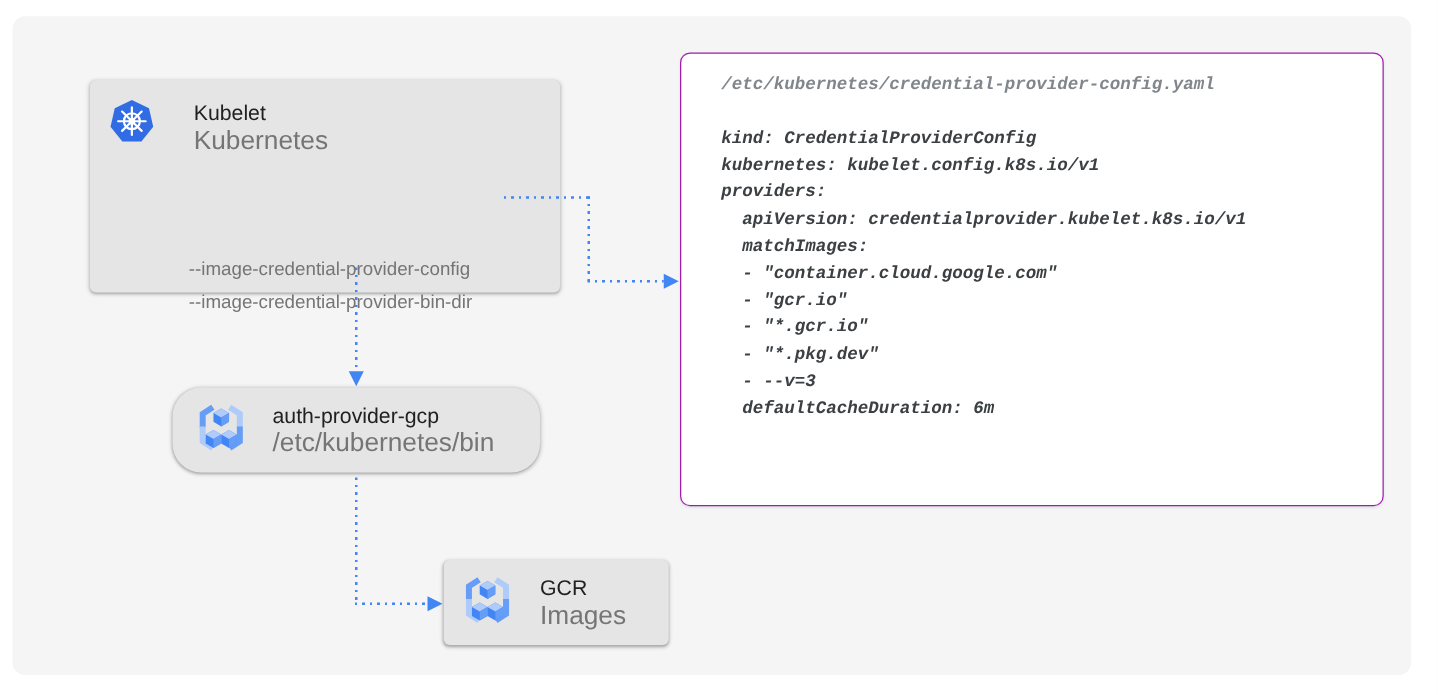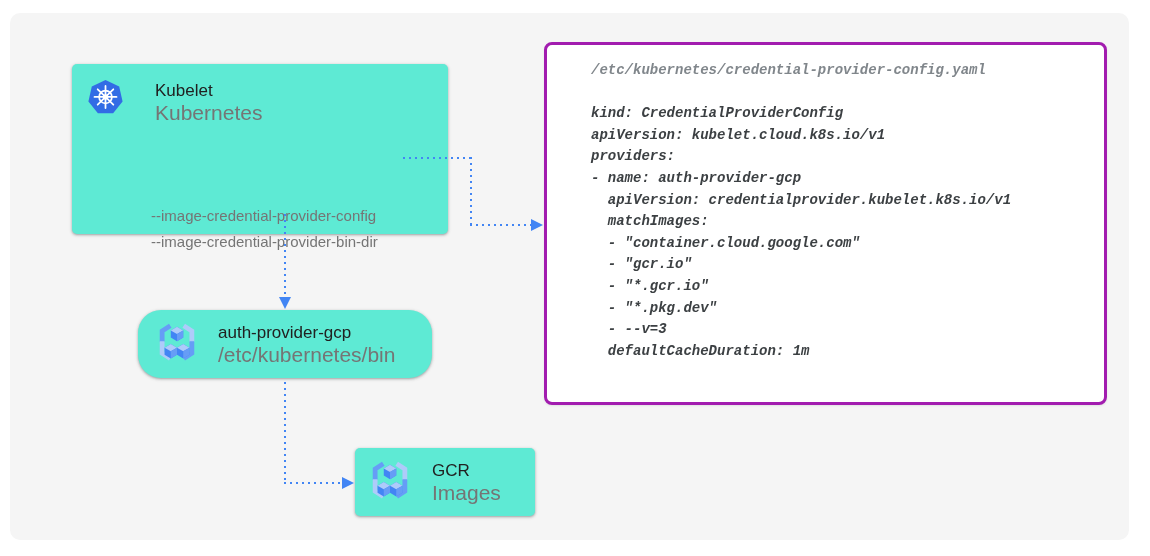--- a/index.html
+++ b/index.html
@@ -14,21 +14,21 @@
   }
   .panel {
     position: absolute;
     left: 10px; top: 13px;
     width: 1119px; height: 527px;
     background: #f5f5f5;
     border-radius: 10px;
   }
   .card {
     position: absolute;
-    background: #5eead4;
+    background: #e5e5e5;
     border-radius: 5px;
     box-shadow: 0 1px 2px rgba(60,64,67,.30), 0 1px 3px 1px rgba(60,64,67,.15);
   }
   .card-kubelet { left: 72px; top: 64px; width: 376px; height: 170px; }
   .card-auth    { left: 138px; top: 310px; width: 294px; height: 68px; border-radius: 23px; }
   .card-gcr     { left: 355px; top: 448px; width: 180px; height: 68px; }
 
   .k8s-icon { position: absolute; left: 16px; top: 16px; width: 35px; height: 35px; }
   .gcr-icon { position: absolute; left: 16px; top: 11px; width: 46px; height: 46px; }
   .card-gcr .gcr-icon { left: 12px; }
@@ -42,24 +42,24 @@
   .card-sub   { font-size: 21px; line-height: 19px; color: #757575; margin-top: 2px; }
 
   .flags { position: absolute; left: 79px; top: 139px; font-size: 15px; color: #757575; }
   .flag-line { line-height: 26px; white-space: nowrap; }
 
   .codebox {
     position: absolute;
     left: 544px; top: 42px;
     width: 563px; height: 363px;
     background: #ffffff;
-    border: 3px solid #a21caf;
+    border: 1px solid #a21caf;
     border-radius: 8px;
     box-shadow: 0 1px 2px rgba(60,64,67,.10);
-    padding: 15px 0 0 44px;
+    padding: 15px 0 0 32px;
     font-family: "Liberation Mono", monospace;
     font-style: italic;
     font-weight: 700;
     font-size: 14px;
     line-height: 21.6px;
   }
   .code-path { color: #80868b; white-space: pre; margin-bottom: 21.6px; }
   .code-line { color: #3c4043; white-space: pre; }
 
   
@@ -165,31 +165,30 @@
     <div class="head-block">
       <div class="card-title">GCR</div>
       <div class="card-sub">Images</div>
     </div>
   </div>
 
   <div class="codebox">
     <div class="code-path">/etc/kubernetes/credential-provider-config.yaml</div>
     <div>
         <div class="code-line">kind: CredentialProviderConfig</div>
-        <div class="code-line">apiVersion: kubelet.cloud.k8s.io/v1</div>
+        <div class="code-line">kubernetes: kubelet.config.k8s.io/v1</div>
         <div class="code-line">providers:</div>
-        <div class="code-line">- name: auth-provider-gcp</div>
         <div class="code-line">  apiVersion: credentialprovider.kubelet.k8s.io/v1</div>
         <div class="code-line">  matchImages:</div>
         <div class="code-line">  - "container.cloud.google.com"</div>
         <div class="code-line">  - "gcr.io"</div>
         <div class="code-line">  - "*.gcr.io"</div>
         <div class="code-line">  - "*.pkg.dev"</div>
         <div class="code-line">  - --v=3</div>
-        <div class="code-line">  defaultCacheDuration: 1m</div>
+        <div class="code-line">  defaultCacheDuration: 6m</div>
       </div>
   </div>
 
   <div class="dot-h" style="left:403px; top:157px; width:69px;"></div>
   <div class="dot-v" style="left:470px; top:157px; height:68px;"></div>
   <div class="dot-h" style="left:470px; top:224px; width:61px;"></div>
   <div class="arr arr-right" style="left:531px; top:219px;"></div>
 
   <div class="dot-v" style="left:284px; top:214px; height:83px;"></div>
   <div class="arr arr-down" style="left:279px; top:297px;"></div>

